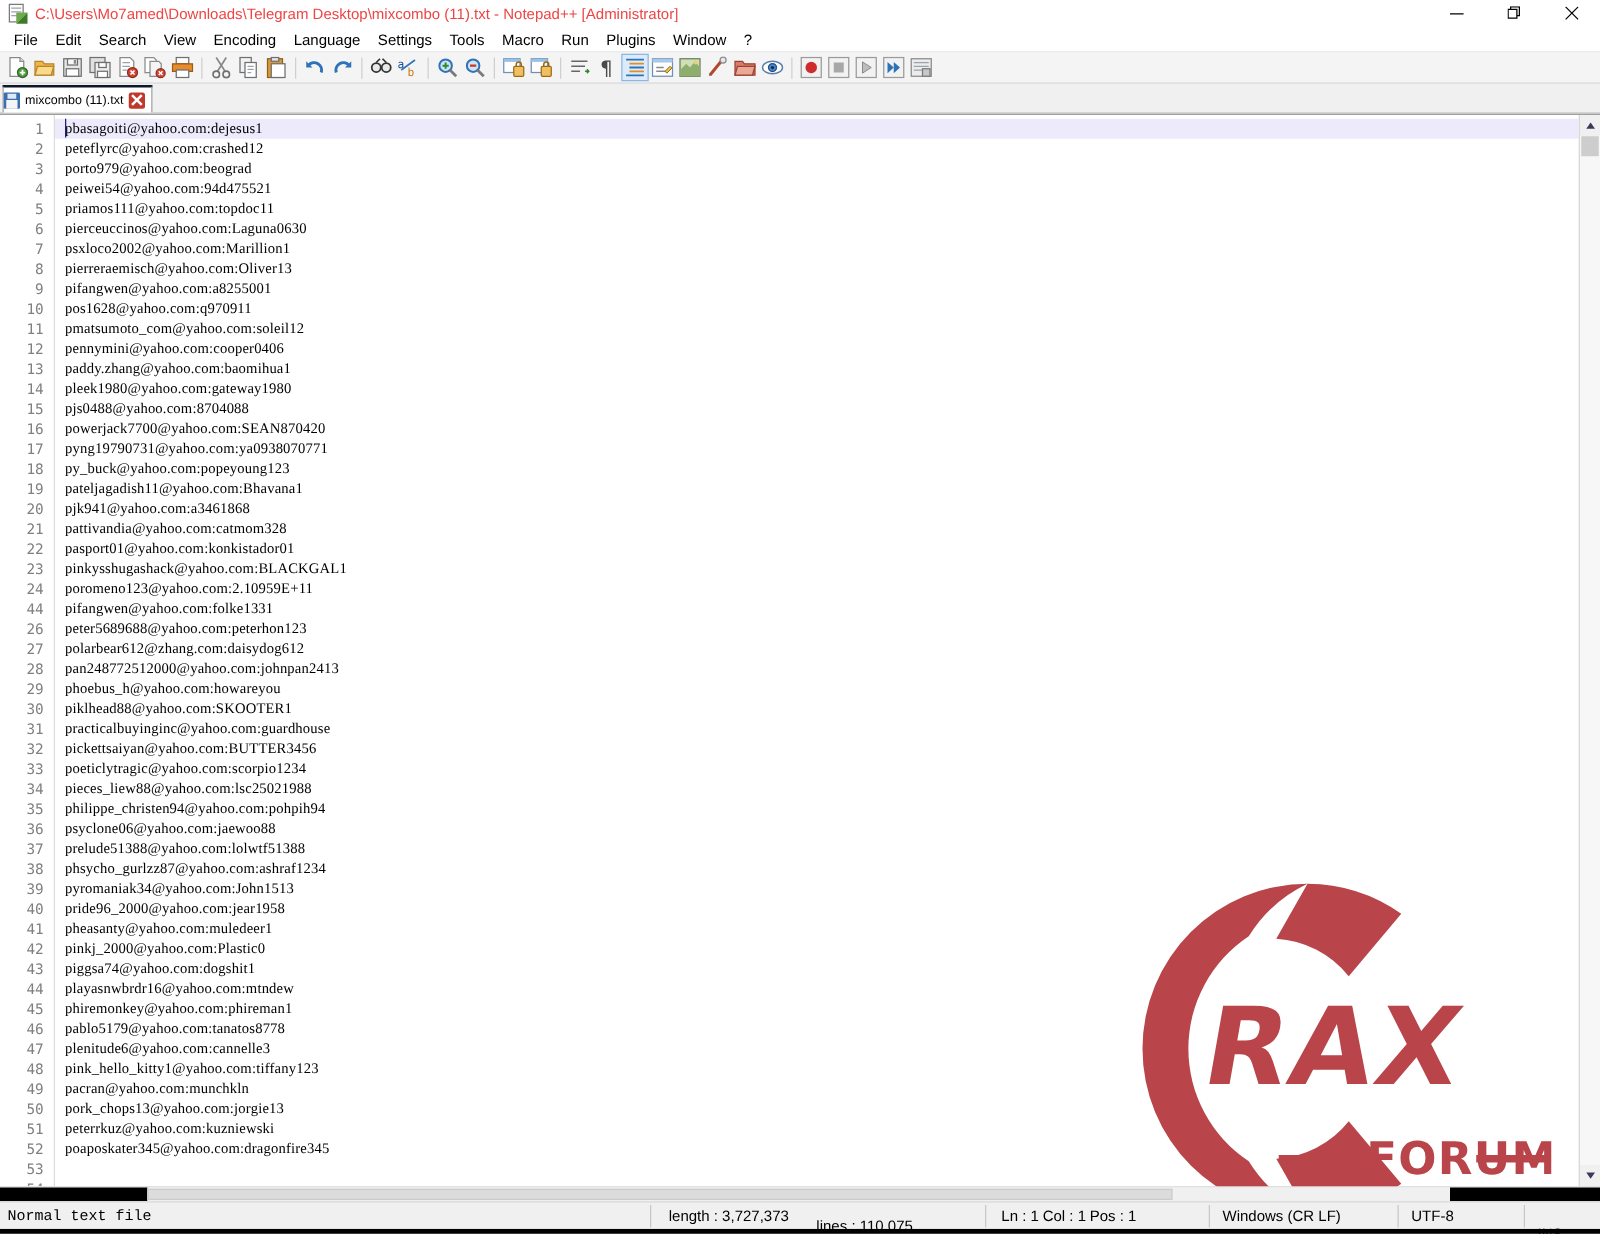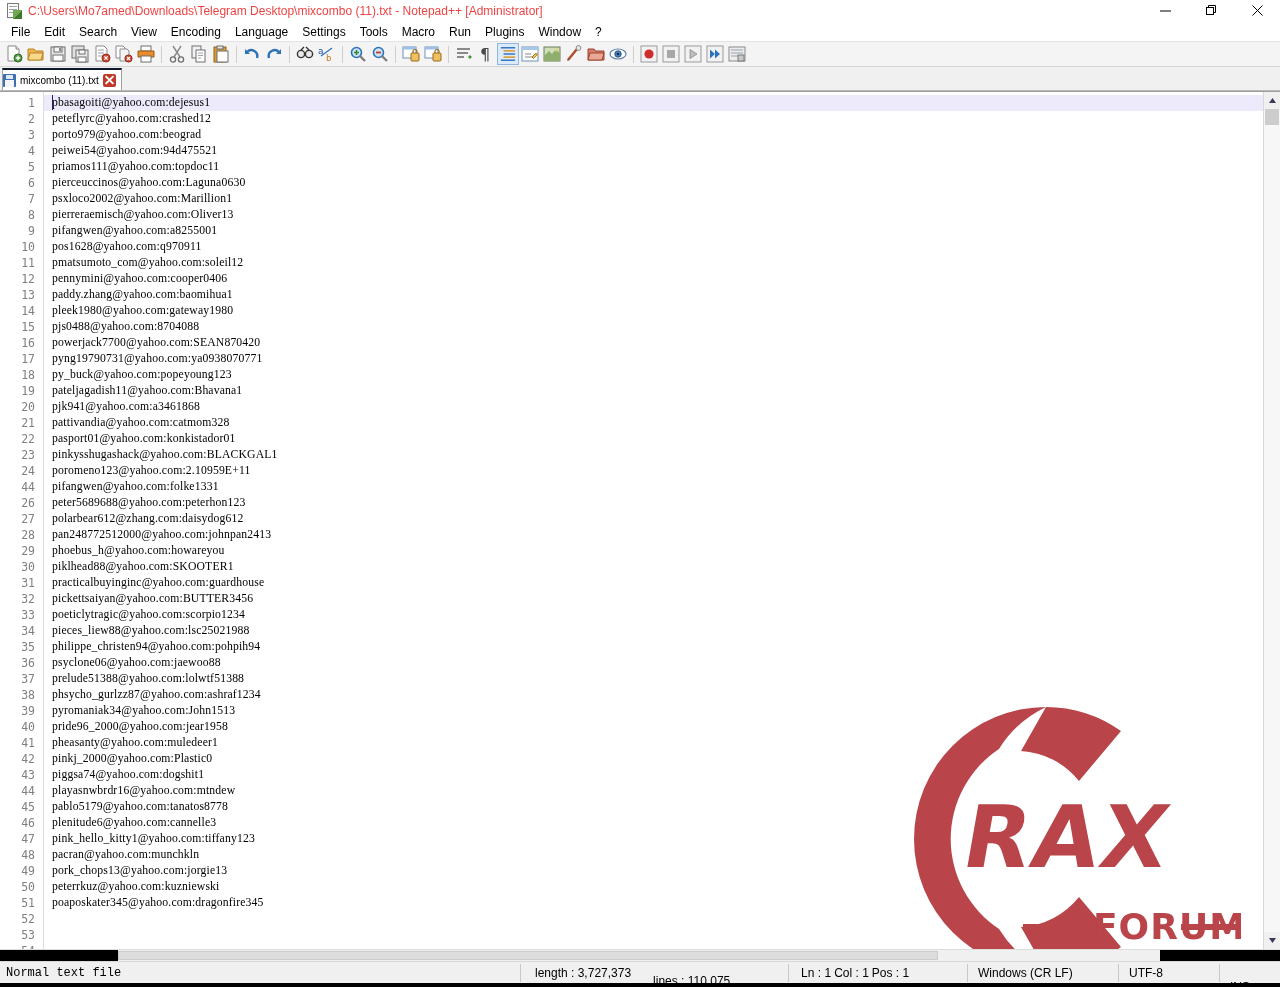--- a/index.html
+++ b/index.html
@@ -759,20 +759,21 @@
         <div class="cl">philippe_christen94@yahoo.com:pohpih94</div>
         <div class="cl">psyclone06@yahoo.com:jaewoo88</div>
         <div class="cl">prelude51388@yahoo.com:lolwtf51388</div>
         <div class="cl">phsycho_gurlzz87@yahoo.com:ashraf1234</div>
         <div class="cl">pyromaniak34@yahoo.com:John1513</div>
         <div class="cl">pride96_2000@yahoo.com:jear1958</div>
         <div class="cl">pheasanty@yahoo.com:muledeer1</div>
         <div class="cl">pinkj_2000@yahoo.com:Plastic0</div>
         <div class="cl">piggsa74@yahoo.com:dogshit1</div>
         <div class="cl">playasnwbrdr16@yahoo.com:mtndew</div>
+        <div class="cl">phiremonkey@yahoo.com:phireman1</div>
         <div class="cl">pablo5179@yahoo.com:tanatos8778</div>
         <div class="cl">plenitude6@yahoo.com:cannelle3</div>
         <div class="cl">pink_hello_kitty1@yahoo.com:tiffany123</div>
         <div class="cl">pacran@yahoo.com:munchkln</div>
         <div class="cl">pork_chops13@yahoo.com:jorgie13</div>
         <div class="cl">peterrkuz@yahoo.com:kuzniewski</div>
         <div class="cl">poaposkater345@yahoo.com:dragonfire345</div>
       </div>
 
       <div class="watermark">

